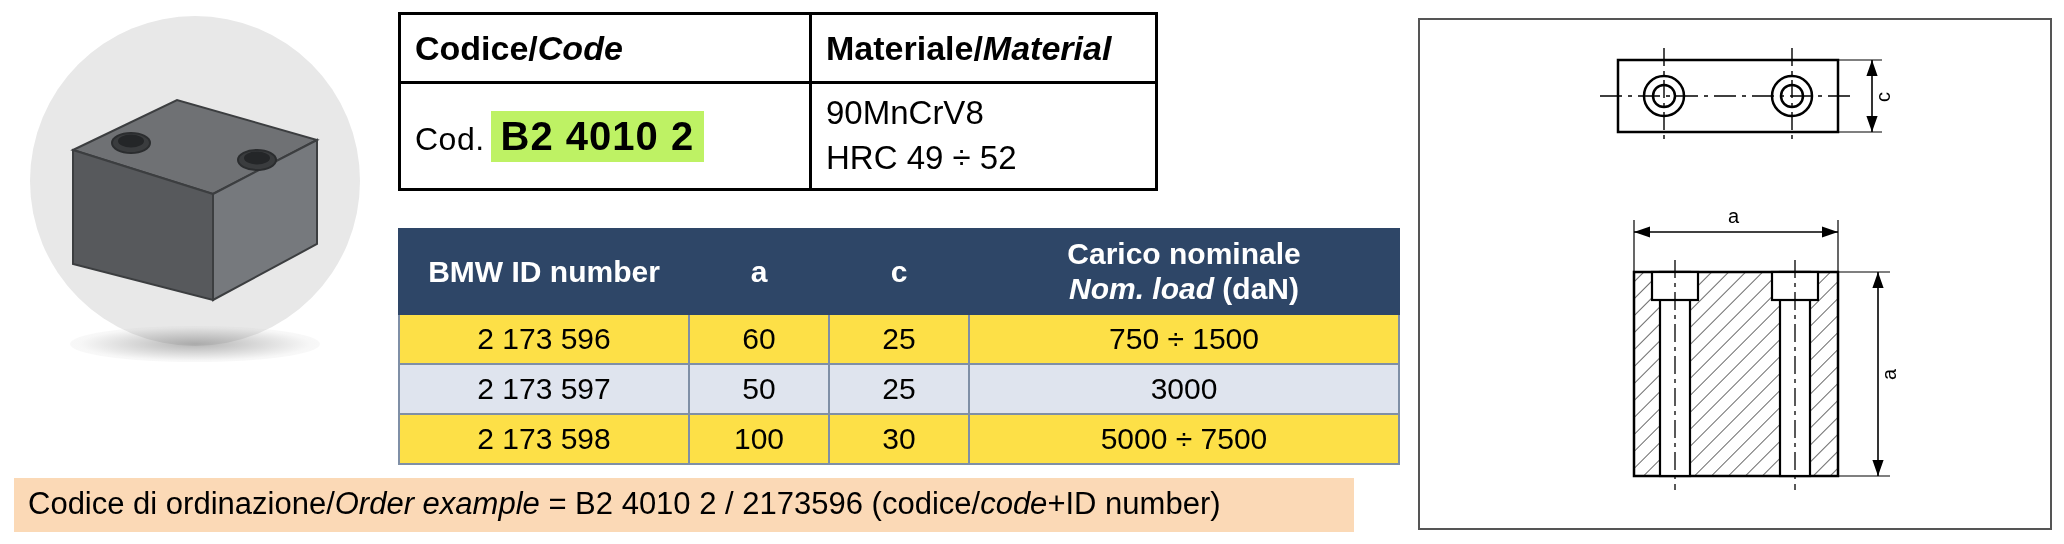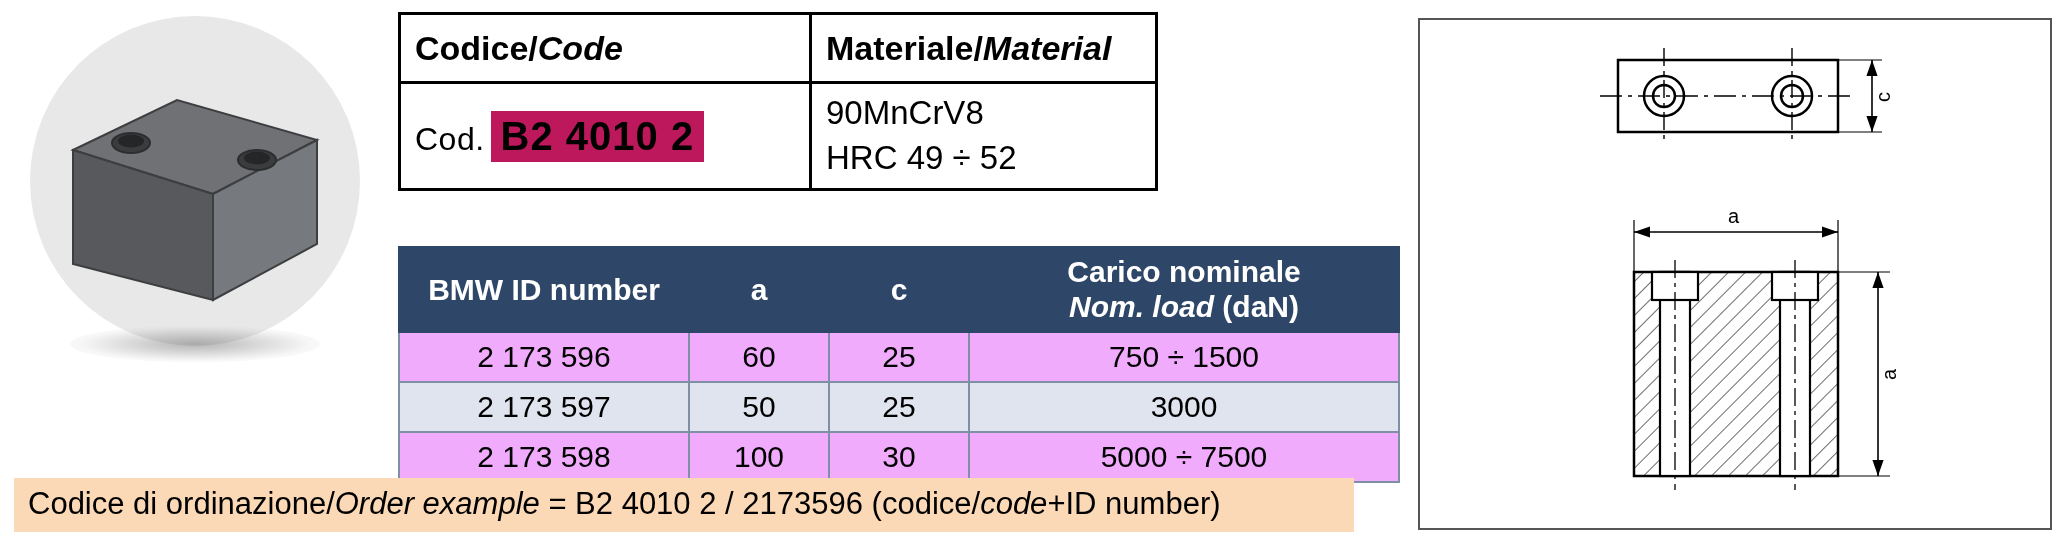--- a/index.html
+++ b/index.html
@@ -82,58 +82,57 @@
   .cell-code {
     height: 92px;
     font-size: 34px;
   }
   .cod-prefix {
     font-size: 32px;
     font-weight: normal;
     letter-spacing: 0.5px;
   }
   .code-highlight {
-    background: #be185d;
+    background: #bef264;
     font-weight: bold;
     font-size: 40px;
     padding: 3px 10px 4px 10px;
     letter-spacing: 1px;
     margin-left: 6px;
   }
   .cell-material {
     height: 92px;
     font-size: 33px;
     line-height: 1.35;
   }
 
   .spec-table {
     position: absolute;
     left: 398px;
     top: 228px;
     width: 960px;
     border-collapse: collapse;
     table-layout: fixed;
-    margin-top: 18px;
   }
   .spec-table th {
     background: #2e4667;
     color: #ffffff;
     border: 2px solid #2e4667;
     font-size: 30px;
     font-weight: bold;
     padding: 6px 4px;
     line-height: 1.18;
   }
   .spec-table th i { font-style: italic; }
   .spec-table td {
     border: 2px solid #7f8fa6;
     font-size: 30px;
     text-align: center;
     padding: 7px 4px;
-    background: #f0abfc;
+    background: #fde047;
   }
   .spec-table tr.alt td {
     background: #dfe4ee;
   }
   .c-id { width: 280px; }
   .c-a  { width: 130px; }
   .c-c  { width: 130px; }
   .c-load { width: 420px; }
 
   .order-example {

